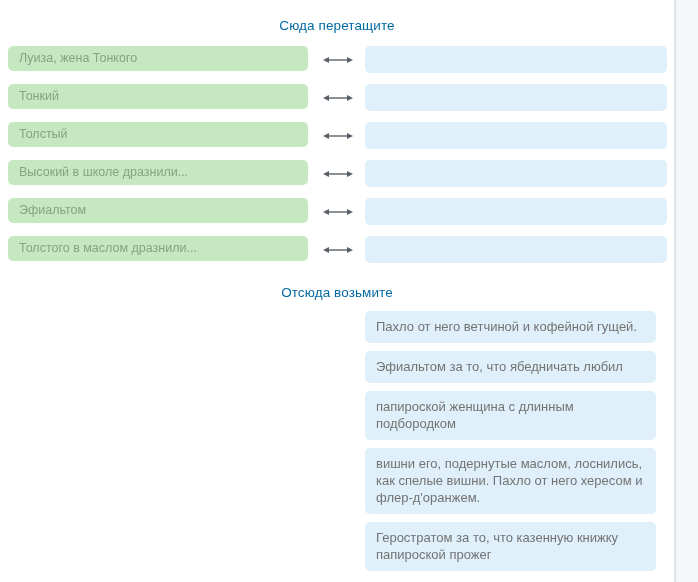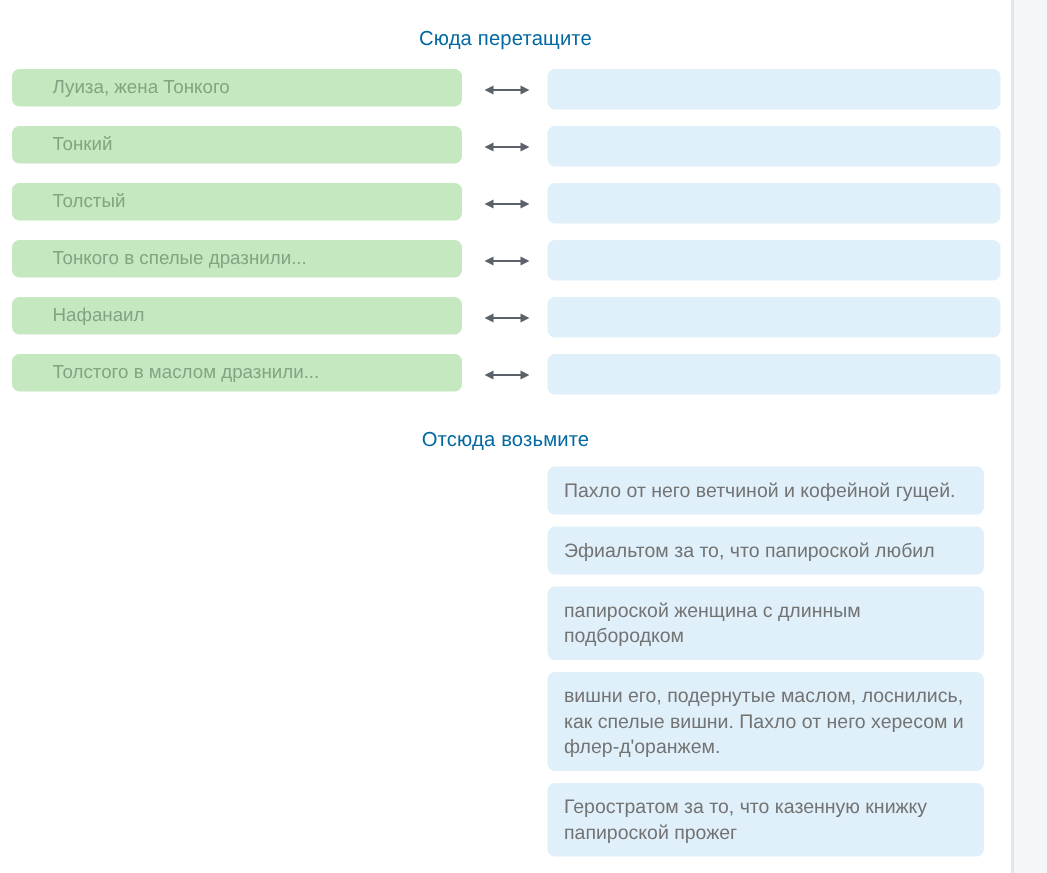--- a/index.html
+++ b/index.html
@@ -86,21 +86,21 @@
     position: absolute;
     left: 8px;
     top: 0;
     width: 300px;
     height: 25px;
     background: #c6e8c0;
     border-radius: 5px;
     display: flex;
     align-items: center;
     box-sizing: border-box;
-    padding: 0 27px;
+    padding: 0 11px;
     cursor: grab;
   }
   .term-pill span {
     font-size: 12.5px;
     color: #83a482;
     line-height: 15px;
     white-space: nowrap;
     overflow: hidden;
     text-overflow: ellipsis;
   }
@@ -202,37 +202,37 @@
           <polygon points="30,6 24,3 24,9" fill="#5a6168"></polygon>
         </svg>
       </div>
       <div class="drop-zone">
         <span></span>
       </div>
     </div>
 
     <div class="match-row">
       <div class="term-pill">
-        <span>Тонкого в спелые дразнили...</span>
-      </div>
-      <div class="arrow-cell">
-        <svg width="30" height="12" viewBox="0 0 30 12" aria-hidden="true">
-          <line x1="4" y1="6" x2="26" y2="6" stroke="#5a6168" stroke-width="1.4"></line>
-          <polygon points="0,6 6,3 6,9" fill="#5a6168"></polygon>
-          <polygon points="30,6 24,3 24,9" fill="#5a6168"></polygon>
-        </svg>
-      </div>
-      <div class="drop-zone">
-        <span></span>
-      </div>
-    </div>
-
-    <div class="match-row">
-      <div class="term-pill">
-        <span>Нафанаил</span>
+        <span>Высокий в школе дразнили...</span>
+      </div>
+      <div class="arrow-cell">
+        <svg width="30" height="12" viewBox="0 0 30 12" aria-hidden="true">
+          <line x1="4" y1="6" x2="26" y2="6" stroke="#5a6168" stroke-width="1.4"></line>
+          <polygon points="0,6 6,3 6,9" fill="#5a6168"></polygon>
+          <polygon points="30,6 24,3 24,9" fill="#5a6168"></polygon>
+        </svg>
+      </div>
+      <div class="drop-zone">
+        <span></span>
+      </div>
+    </div>
+
+    <div class="match-row">
+      <div class="term-pill">
+        <span>Эфиальтом</span>
       </div>
       <div class="arrow-cell">
         <svg width="30" height="12" viewBox="0 0 30 12" aria-hidden="true">
           <line x1="4" y1="6" x2="26" y2="6" stroke="#5a6168" stroke-width="1.4"></line>
           <polygon points="0,6 6,3 6,9" fill="#5a6168"></polygon>
           <polygon points="30,6 24,3 24,9" fill="#5a6168"></polygon>
         </svg>
       </div>
       <div class="drop-zone">
         <span></span>
@@ -257,21 +257,21 @@
 
   </div>
 
   <div id="source-title" class="section-title">Отсюда возьмите</div>
 
   <div id="source-list">
     <div class="source-item">
       <span>Пахло от него ветчиной и кофейной гущей.</span>
     </div>
     <div class="source-item">
-      <span>Эфиальтом за то, что папироской любил</span>
+      <span>Эфиальтом за то, что ябедничать любил</span>
     </div>
     <div class="source-item">
       <span>папироской женщина с длинным подбородком</span>
     </div>
     <div class="source-item">
       <span>вишни его, подернутые маслом, лоснились, как спелые вишни. Пахло от него хересом и флер-д'оранжем.</span>
     </div>
     <div class="source-item">
       <span>Геростратом за то, что казенную книжку папироской прожег</span>
     </div>

